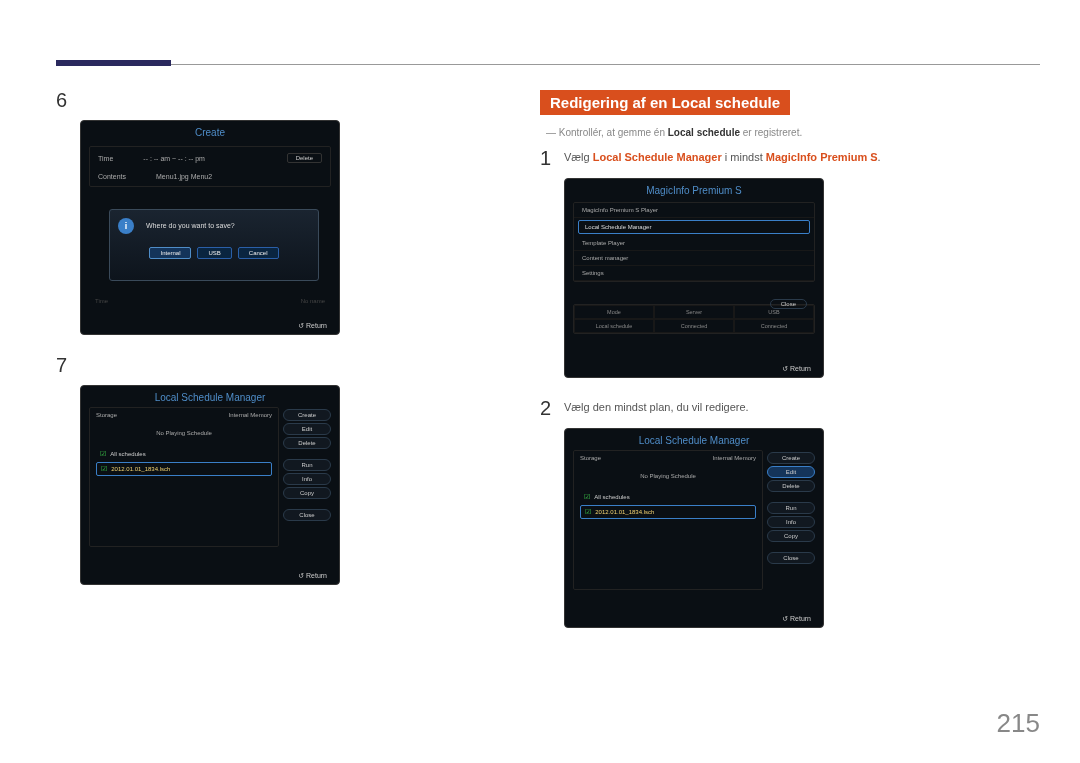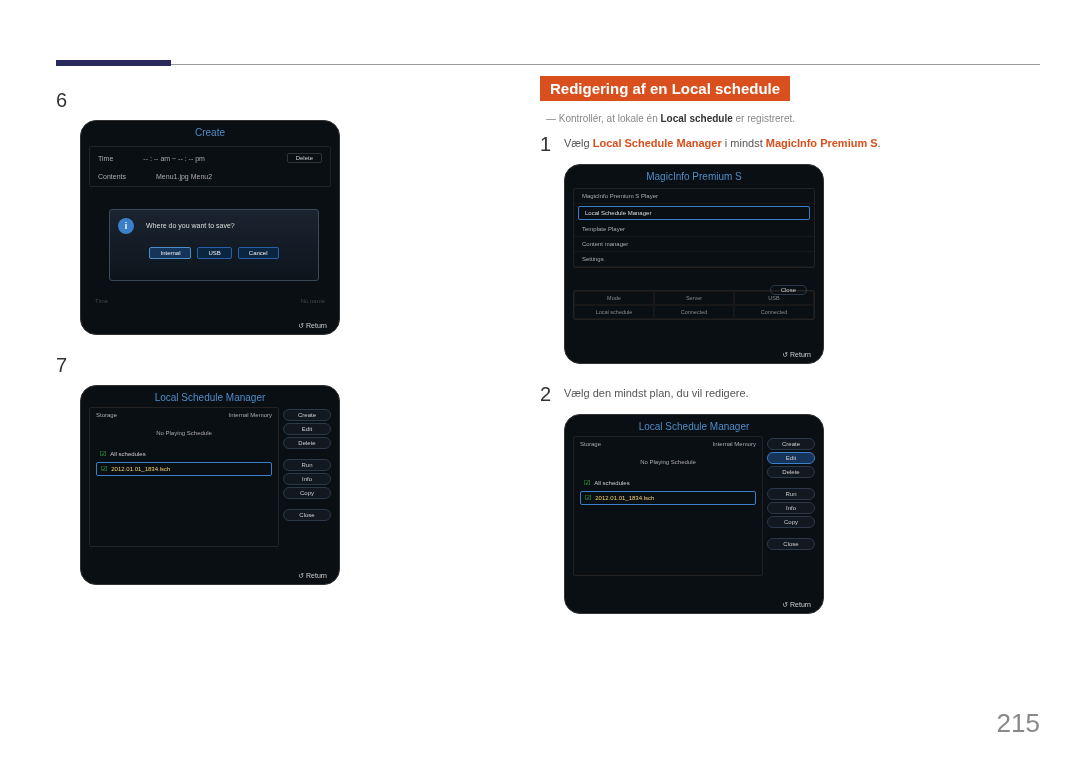--- a/index.html
+++ b/index.html
@@ -22,36 +22,36 @@
   }
   .header-accent {
     position: absolute;
     top: 60px;
     left: 56px;
     width: 115px;
     height: 6px;
     background: #2a295e;
   }
   .col-left { position: absolute; left: 56px; top: 90px; width: 460px; }
-  .col-right { position: absolute; left: 540px; top: 76px; width: 490px; }
+  .col-right { position: absolute; left: 540px; top: 90px; width: 490px; }
   .step { display: flex; align-items: flex-start; margin-bottom: 10px; }
   .step-num { font-size: 20px; color: #333; width: 24px; font-weight: normal; flex-shrink: 0; line-height: 1; }
   .step-text { font-size: 11px; color: #555; line-height: 1.4; padding-top: 2px; }
   .bold-orange { color: #d94f1d; font-weight: bold; }
   .bold-dark { font-weight: bold; color: #333; }
   .section-title { display: inline-block; background: #d94f1d; color: #fff; font-size: 15px; font-weight: bold; padding: 4px 10px; margin-bottom: 12px; }
   .note { font-size: 10px; color: #888; margin-bottom: 10px; padding-left: 6px; }
   .note::before { content: "― "; }
   .page-num { position: absolute; bottom: 24px; right: 40px; font-size: 26px; color: #888; font-weight: 300; }
 
   
   .panel {
     background: #0a0f14;
     border: 1px solid #333;
-    border-radius: 16px;
+    border-radius: 4px;
     position: relative;
     margin: 8px 0 20px 24px;
     color: #8db4e2;
     overflow: hidden;
   }
   .panel-title {
     text-align: center;
     font-size: 10px;
     color: #4f8dc8;
     padding: 6px 0 4px;
@@ -174,21 +174,21 @@
         <span class="mini-btn">Close</span>
       </div>
     </div>
     <div class="panel-footer">Return</div>
   </div>
 </div>
 
 <div class="col-right">
   <div class="section-title">Redigering af en Local schedule</div>
   <div class="note">
-    <span>Kontrollér, at lokale én </span><span class="bold-dark">Local schedule</span><span> er registreret.</span>
+    <span>Kontrollér, at gemme én </span><span class="bold-dark">Local schedule</span><span> er registreret.</span>
   </div>
 
   <div class="step">
     <div class="step-num">1</div>
     <div class="step-text">
       <span>Vælg </span><span class="bold-orange">Local Schedule Manager</span><span> i mindst </span><span class="bold-orange">MagicInfo Premium S</span><span>.</span>
     </div>
   </div>
 
   

